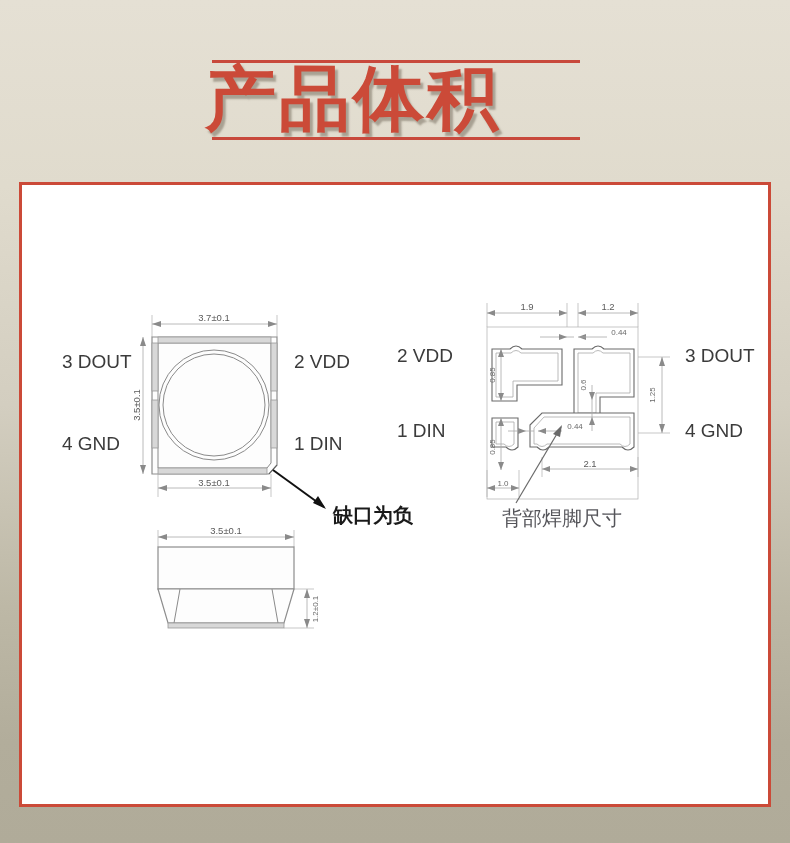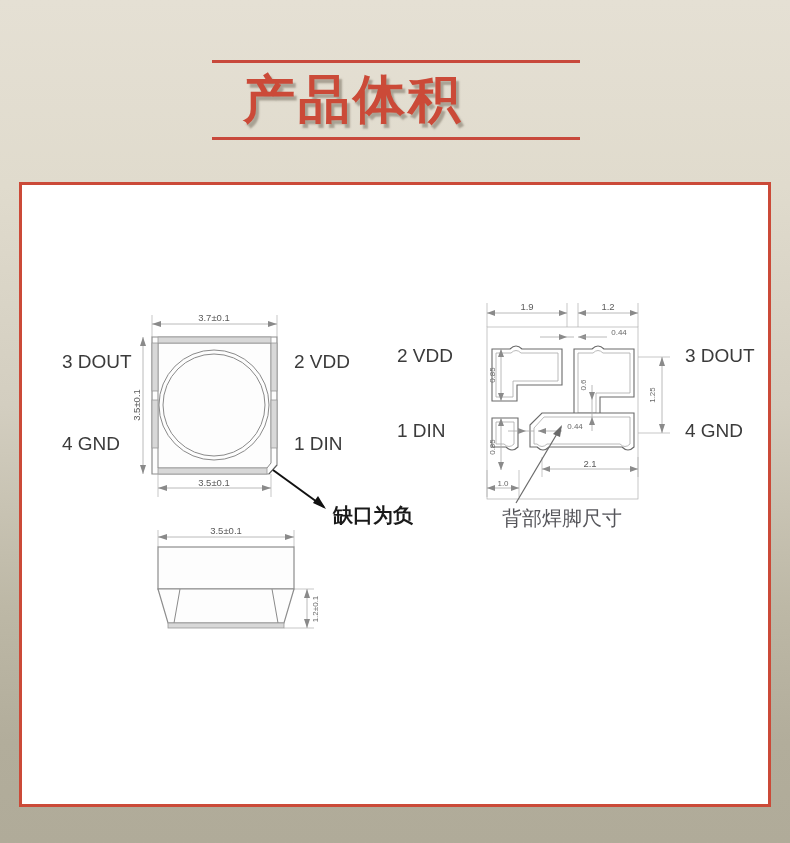--- a/index.html
+++ b/index.html
@@ -29,21 +29,21 @@
     background: #c8493c;
   }
   #rule-top { top: 14px; }
   #rule-bottom { top: 91px; }
   #page-title {
     position: absolute;
     left: 0; top: 22px;
     width: 658px;
     text-align: center;
     font-family: "DejaVu Sans", sans-serif;
-    font-size: 52px;
+    font-size: 71px;
     font-weight: bold;
     letter-spacing: 3px;
     color: #cb4a38;
     text-shadow: 3px 4px 2px rgba(120,112,96,0.55);
     line-height: 62px;
     padding-left: 48px;
   }
 
   
   #content-panel {

